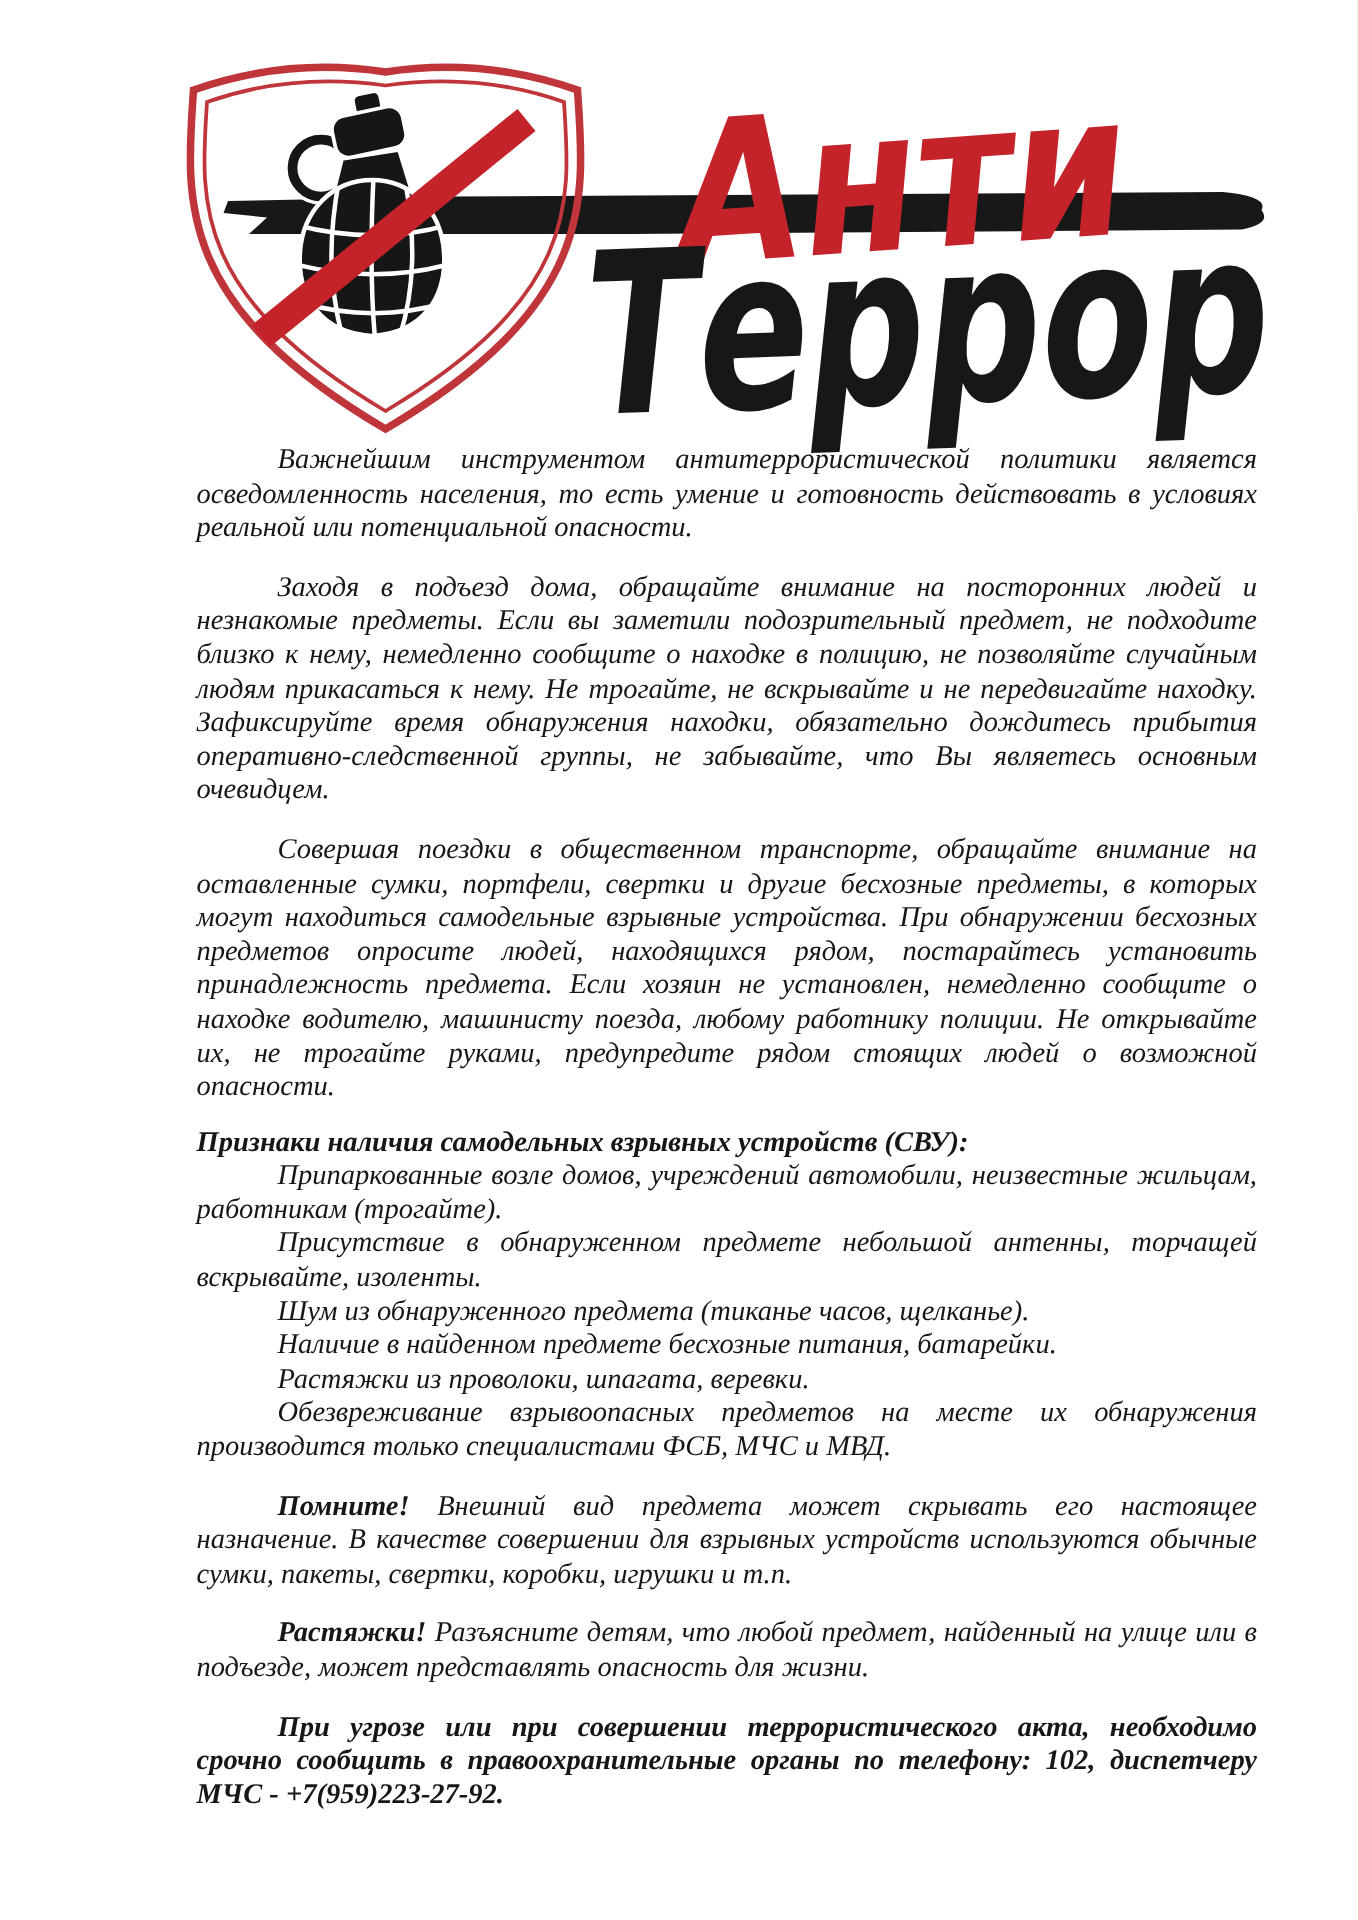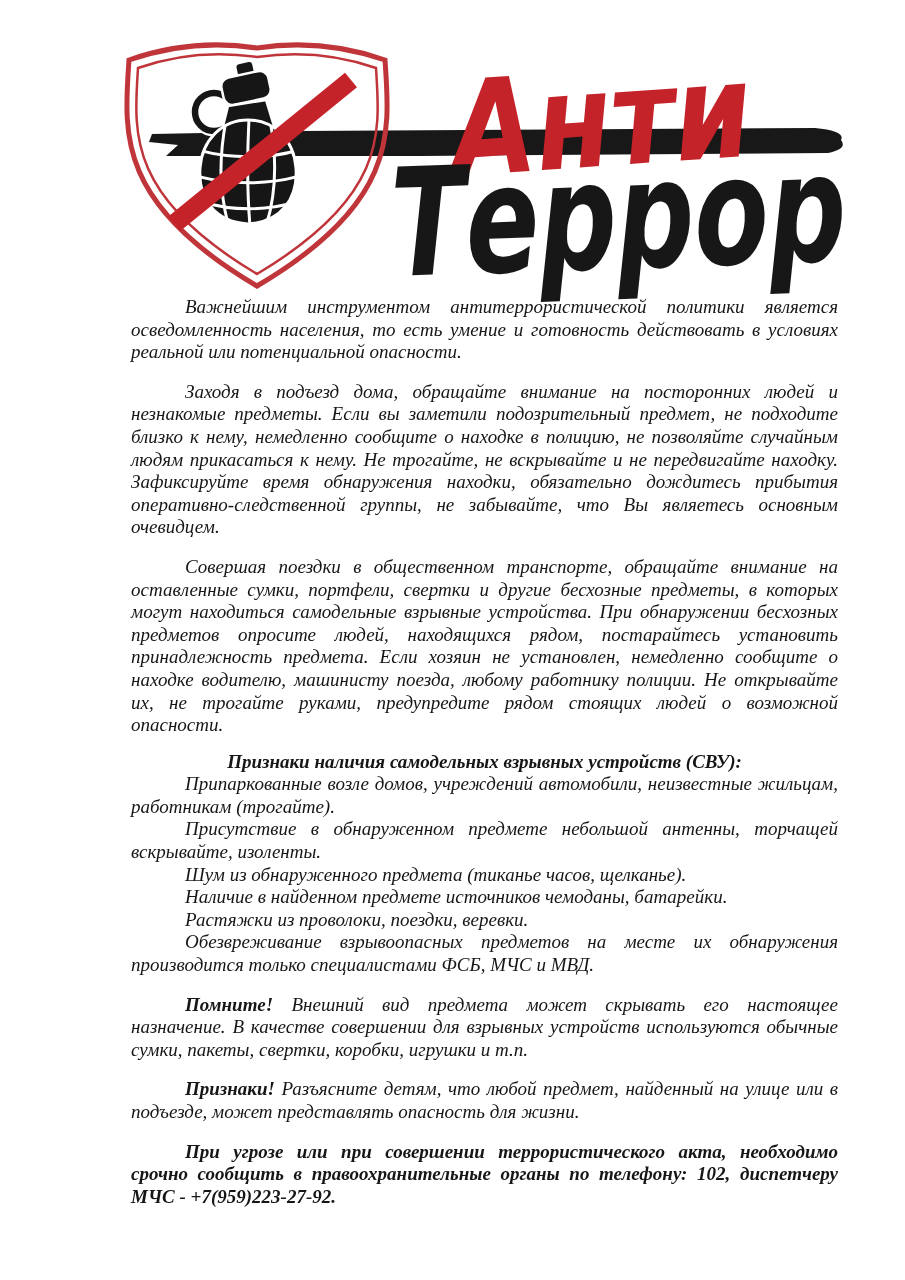--- a/index.html
+++ b/index.html
@@ -14,21 +14,21 @@
     position:absolute;left:0;top:28px;width:905px;height:275px;
   }
   .content{
     position:absolute;left:131px;top:296px;width:707px;
     font-size:19px;line-height:22.6px;color:#161616;
     text-align:justify;
   }
   .content p{margin:0;text-indent:54px;font-style:italic;}
   .content p.gap{margin-top:17px;}
   .content p.heading{
-    text-align:center;text-indent:0;font-weight:bold;margin-top:14px;
+    text-indent:0;font-weight:bold;margin-top:14px;
   }
   .content p.bold{font-weight:bold;}
   .content b.lead{font-weight:bold;}
 </style>
 </head>
 <body>
 
 <div class="page">
 
   <div class="logo">
@@ -82,27 +82,27 @@
 
     <p class="heading"><span>Признаки наличия самодельных взрывных устройств (СВУ):</span></p>
 
     <p class="para"><b class="lead"></b><span>Припаркованные возле домов, учреждений автомобили, неизвестные жильцам, работникам (трогайте).</span></p>
 
 
     <p class="para"><b class="lead"></b><span>Присутствие в обнаруженном предмете небольшой антенны, торчащей вскрывайте, изоленты.</span></p>
 
     <p class="para"><b class="lead"></b><span>Шум из обнаруженного предмета (тиканье часов, щелканье).</span></p>
 
-    <p class="para"><b class="lead"></b><span>Наличие в найденном предмете источников чемоданы, батарейки.</span></p>
+    <p class="para"><b class="lead"></b><span>Наличие в найденном предмете бесхозные питания, батарейки.</span></p>
 
-    <p class="para"><b class="lead"></b><span>Растяжки из проволоки, поездки, веревки.</span></p>
+    <p class="para"><b class="lead"></b><span>Растяжки из проволоки, шпагата, веревки.</span></p>
 
 
     <p class="para"><b class="lead"></b><span>Обезвреживание взрывоопасных предметов на месте их обнаружения производится только специалистами ФСБ, МЧС и МВД.</span></p>
 
     <p class="para gap"><b class="lead">Помните!</b><span> Внешний вид предмета может скрывать его настоящее назначение. В качестве совершении для взрывных устройств используются обычные сумки, пакеты, свертки, коробки, игрушки и т.п.</span></p>
 
-    <p class="para gap"><b class="lead">Признаки!</b><span> Разъясните детям, что любой предмет, найденный на улице или в подъезде, может представлять опасность для жизни.</span></p>
+    <p class="para gap"><b class="lead">Растяжки!</b><span> Разъясните детям, что любой предмет, найденный на улице или в подъезде, может представлять опасность для жизни.</span></p>
 
     <p class="para gap bold"><b class="lead"></b><span>При угрозе или при совершении террористического акта, необходимо срочно сообщить в правоохранительные органы по телефону: 102, диспетчеру МЧС - +7(959)223-27-92.</span></p>
 
   </div>
 </div>
 
 </body></html>

